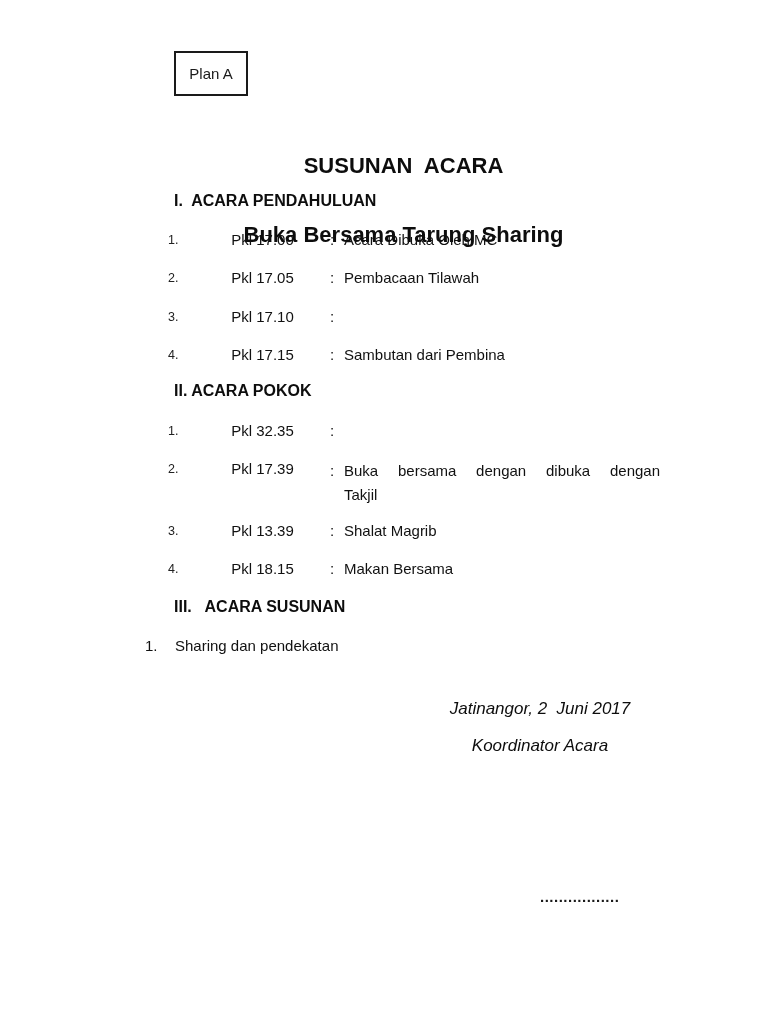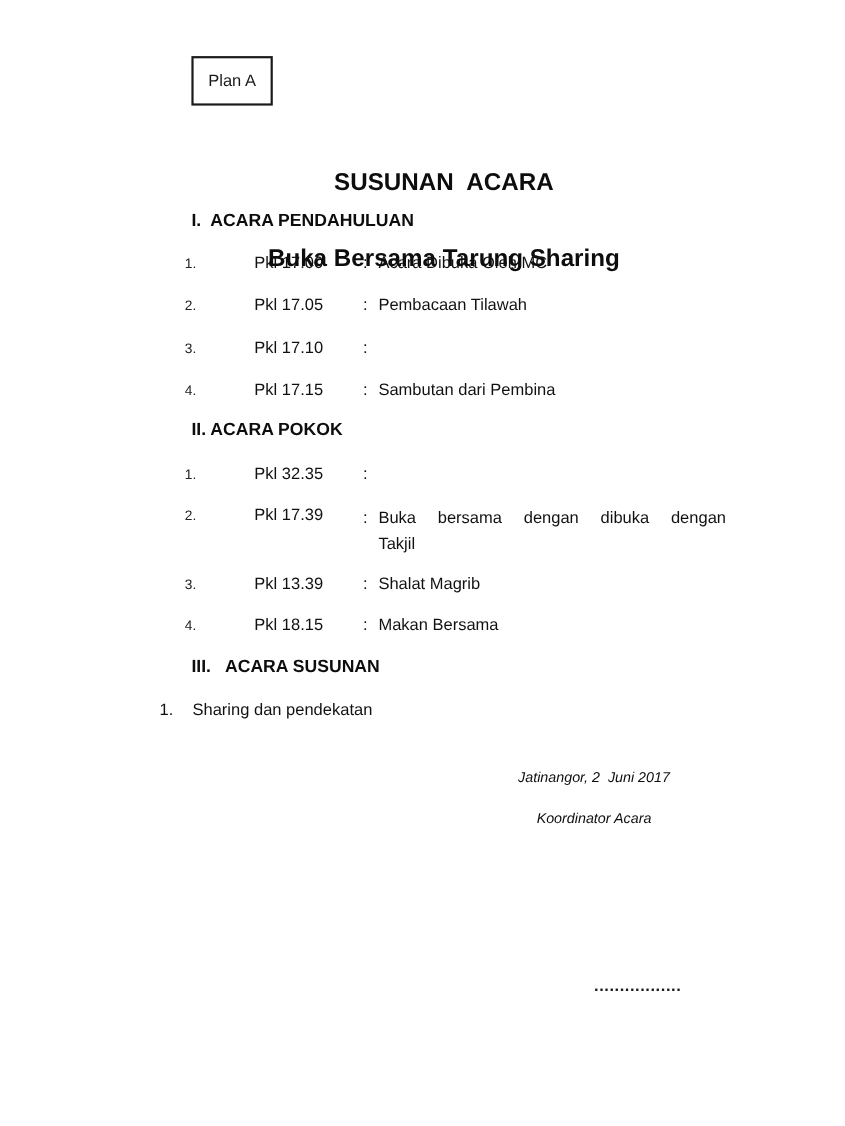--- a/index.html
+++ b/index.html
@@ -108,21 +108,21 @@
   .additional-row .add-num {
     width: 30px;
     flex: none;
   }
   .signature-block {
     position: absolute;
     left: 420px;
     width: 240px;
     text-align: center;
     font-style: italic;
-    font-size: 13px;
+    font-size: 17px;
     color: #0d0d0d;
     white-space: pre;
   }
   .sig1 { top: 699px; }
   .sig2 { top: 736px; }
   .dots-line {
     position: absolute;
     left: 540px;
     top: 888px;
     font-size: 15px;

